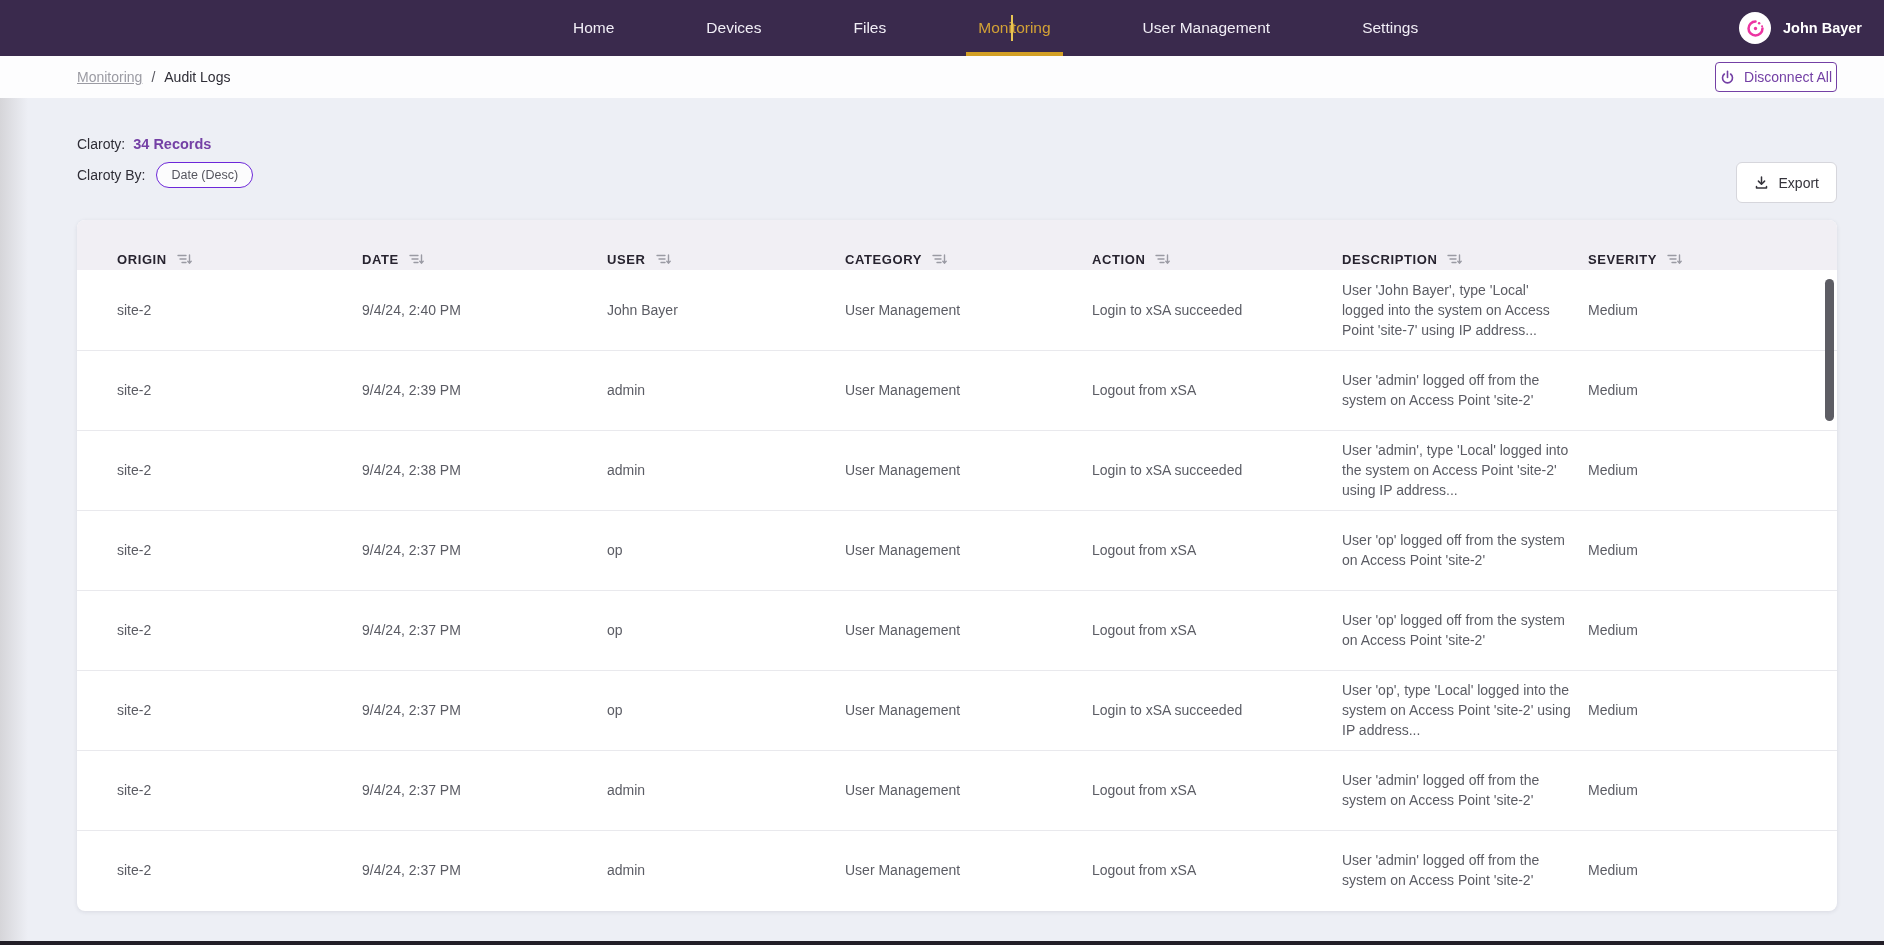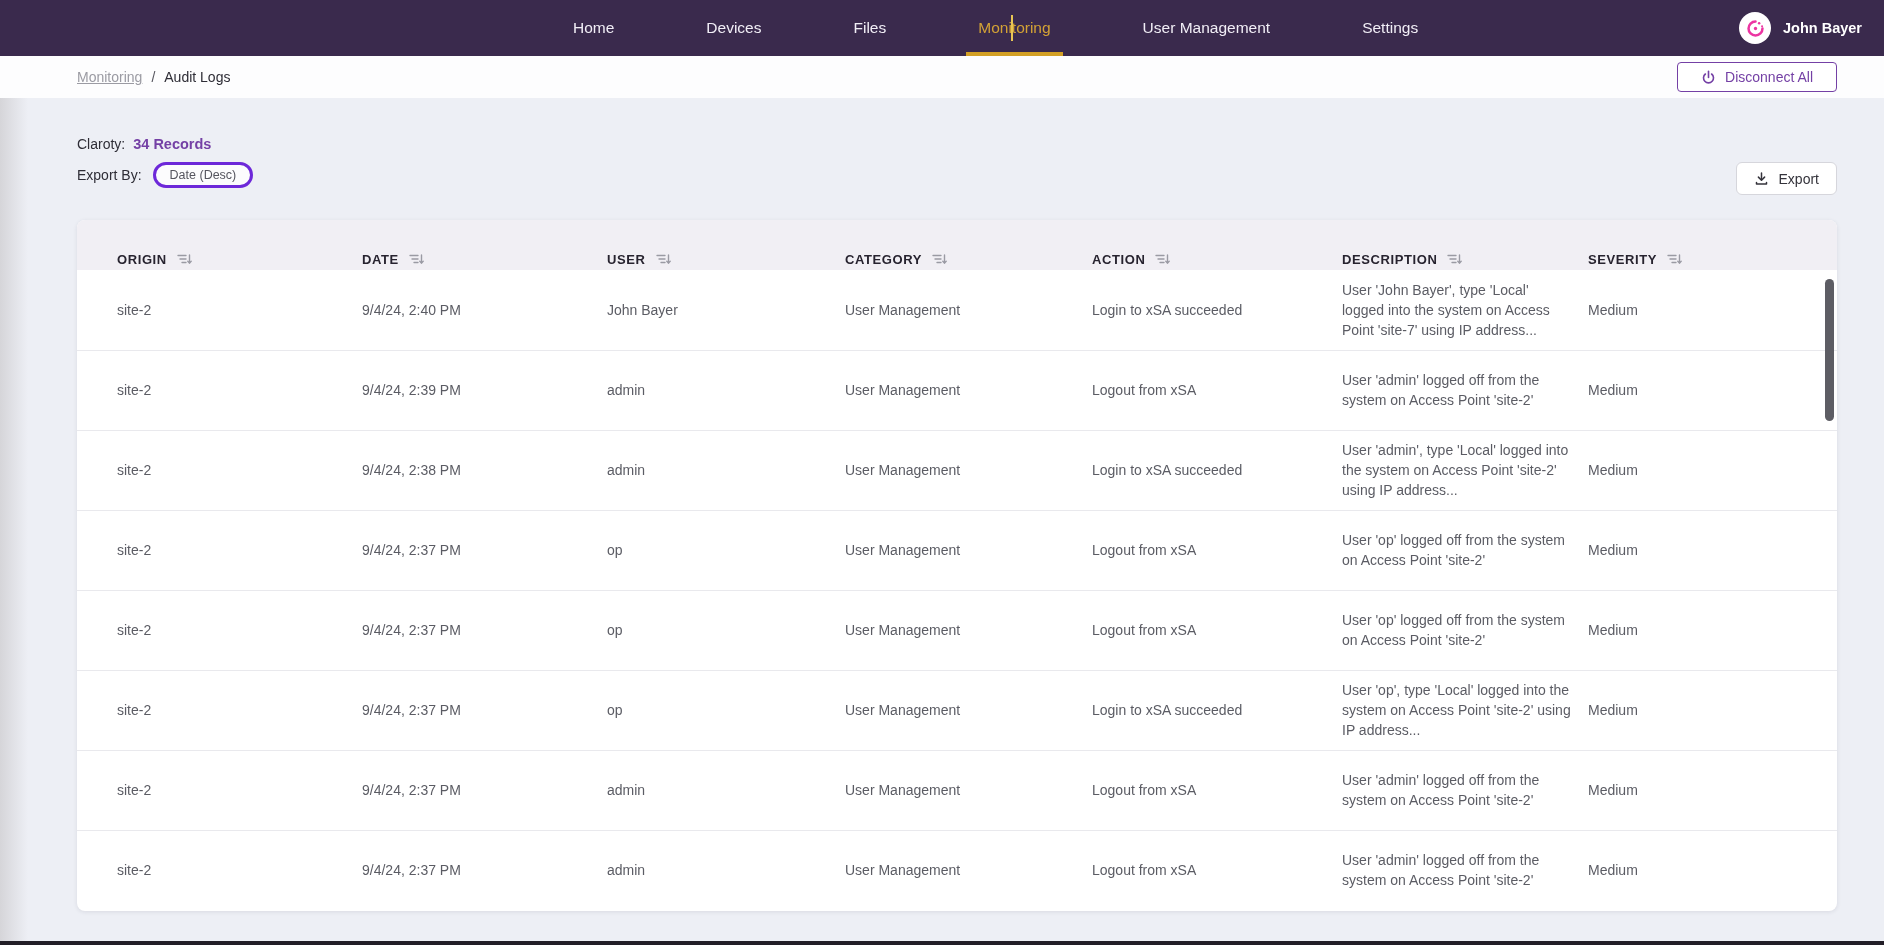--- a/index.html
+++ b/index.html
@@ -22,35 +22,35 @@
              color:#ffffff; font-weight:700; font-size:14.5px; cursor:pointer; }
   .avatar { width:32px; height:32px; border-radius:50%; background:#ffffff; display:flex; align-items:center; justify-content:center; }
   
   .crumbbar { position:absolute; top:56px; left:0; right:0; height:42px; background:#fdfdfe;
               display:flex; align-items:center; justify-content:space-between; padding:0 47px 0 77px;
               box-shadow:0 1px 2px rgba(0,0,0,0.04); }
   .breadcrumb { display:flex; gap:9px; align-items:center; font-size:14px; }
   .breadcrumb .parent { color:#9b9ba3; text-decoration:underline; cursor:pointer; }
   .breadcrumb .sep { color:#55555e; }
   .breadcrumb .current { color:#2e2d36; }
-  .disconnect-btn { display:flex; align-items:center; gap:9px; height:30px; padding:0 23px;
+  .disconnect-btn { display:flex; align-items:center; gap:9px; height:30px; padding:0 4px;
                     background:#ffffff; border:1px solid #7440a5; border-radius:4px;
                     color:#7440a5; font-size:14px; font-family:inherit; cursor:pointer; }
   
   .content { position:absolute; top:98px; left:0; right:0; bottom:0; background:#edeff5; }
   .left-shade { position:absolute; left:0; top:0; bottom:0; width:28px; pointer-events:none;
                 background:linear-gradient(to right, rgba(70,55,45,0.14), rgba(70,55,45,0)); }
   .showing-row { position:absolute; left:77px; top:38px; display:flex; gap:8px; align-items:baseline;
                  font-size:14px; color:#2e2d36; }
   .records { color:#7440a5; font-weight:700; font-size:14.5px; }
   .sorted-row { position:absolute; left:77px; top:64px; display:flex; gap:11px; align-items:center;
                 font-size:14px; color:#2e2d36; }
-  .chip { height:26px; display:flex; align-items:center; padding:0 14px; border:3px solid #6d28d9;
+  .chip { height:26px; display:flex; align-items:center; padding:0 14px; border:1px solid #6d28d9;
           border-radius:13px; background:#fcfcfd; font-size:12.5px; color:#55555e; cursor:pointer; }
-  .export-btn { position:absolute; right:47px; top:64px; height:33px; display:flex; align-items:center; gap:10px;
+  .export-btn { position:absolute; right:47px; top:64px; height:41px; display:flex; align-items:center; gap:10px;
                 padding:0 17px; background:#ffffff; border:1px solid #d6d6dc; border-radius:6px;
                 font-size:14px; color:#34333b; font-family:inherit; cursor:pointer; }
   
   .table-wrap { position:absolute; left:77px; right:47px; top:122px; height:691px; background:#ffffff;
                 border-radius:8px; box-shadow:0 1px 4px rgba(40,35,60,0.10); overflow:hidden; }
   table { width:100%; border-collapse:collapse; table-layout:fixed; }
   thead th { background:#f1eff4; height:50px; text-align:left; font-size:13px; font-weight:700;
              color:#27232f; letter-spacing:.6px; padding:0 12px 0 0; }
   th:first-child, td:first-child { padding-left:40px; }
   .th-inner { display:flex; align-items:flex-start; gap:9px;margin-top:29px; }
@@ -111,21 +111,21 @@
 
 <main class="content">
   <div class="left-shade"></div>
 
   <div class="showing-row">
     <span>Claroty:</span>
     <span class="records">34 Records</span>
   </div>
 
   <div class="sorted-row">
-    <span>Export By:</span>
+    <span>Claroty By:</span>
     <span class="chip">Date (Desc)</span>
   </div>
 
   <button class="export-btn">
     <span style="display:flex;">
       <svg width="15" height="15" viewBox="0 0 15 15" fill="none" stroke="#34333b" stroke-width="1.5" stroke-linecap="round" stroke-linejoin="round">
         <line x1="7.5" y1="2" x2="7.5" y2="8.8"></line>
         <polyline points="4.4,6.1 7.5,9.2 10.6,6.1"></polyline>
         <path d="M2.5 11.4 v1.6 h10 v-1.6"></path>
       </svg>

